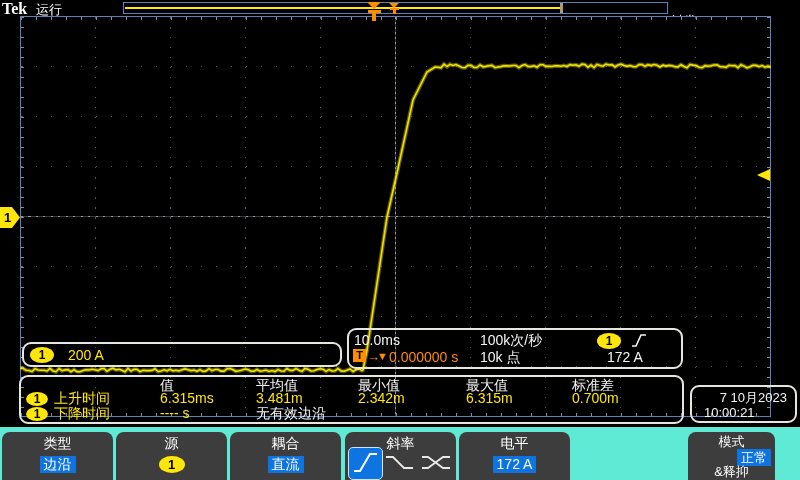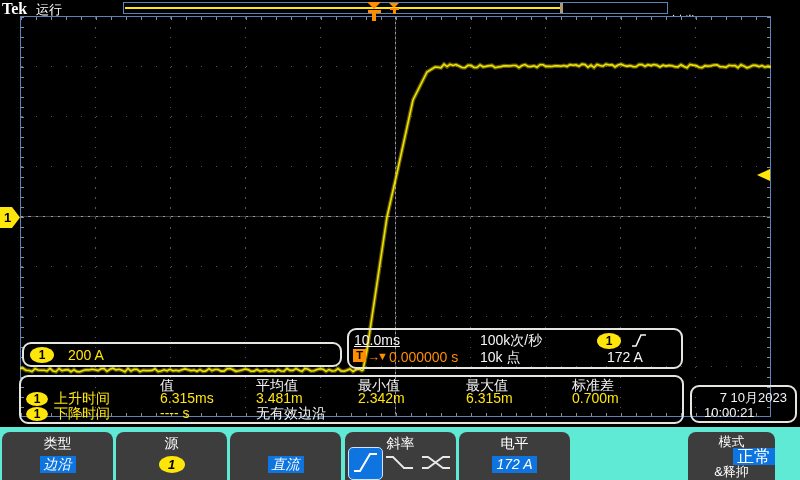--- a/index.html
+++ b/index.html
@@ -50,21 +50,21 @@
   .wht{color:#f5f5f5;}
   .abs{position:absolute;white-space:nowrap;}
   .fs14{font-size:14px;} .fs13{font-size:13px;}
   .tblock{position:absolute;background:#ff8d00;color:#000;font-weight:bold;font-size:11px;
           width:13px;height:13px;line-height:13px;text-align:center;}
   
   .menubar{position:absolute;left:0;top:427px;width:800px;height:53px;background:#5eead4;z-index:4;}
   .skey{position:absolute;top:5px;height:48px;width:111px;background:#3d3d3d;border-radius:8px 8px 0 0;text-align:center;}
   .skey .lbl{position:absolute;top:3px;left:0;right:0;font-size:14px;color:#fff;}
   .pill{display:inline-block;background:#0d74e0;color:#fff;font-size:14px;padding:0 4px;line-height:17px;}
-  .valrow{position:absolute;top:23px;left:0;right:0;font-style:italic;}
+  .valrow{position:absolute;top:23px;left:0;right:0;}
   .slopebox{position:absolute;left:3px;top:15px;width:33px;height:31px;background:#0d74e0;border:1px solid #cfe2ff;border-radius:5px;}
   .m-l1{position:absolute;top:1px;left:0;right:0;font-size:13px;color:#fff;}
   .m-l2{position:absolute;top:16px;left:0;right:0;}
   .m-l3{position:absolute;top:31px;left:0;right:0;font-size:13px;color:#fff;}
 </style>
 </head>
 <body>
 
 <div class="screen">
 
@@ -113,21 +113,21 @@
 
   <div class="chmark">1</div>
   <div class="lvlarrow"></div>
 
   <div class="box chbox">
     <span class="ell abs" style="left:6px;top:3px;width:24px;height:16px;line-height:16px;">1</span>
     <span class="abs yel fs14" style="left:44px;top:3px;">200 A</span>
   </div>
 
   <div class="box trigbox">
-    <span class="abs wht fs14" style="left:5px;top:2px;text-decoration:underline;">10.0ms</span>
+    <span class="abs wht fs14" style="left:5px;top:2px;">10.0ms</span>
     <span class="tblock" style="left:4px;top:19px;">T</span>
     <span class="abs org fs13" style="left:18px;top:19px;">→</span>
     <span class="abs org" style="left:28px;top:20px;font-size:11px;">▼</span>
     <span class="abs org fs14" style="left:40px;top:19px;">0.000000 s</span>
     <span class="abs wht fs14" style="left:131px;top:2px;">100k次/秒</span>
     <span class="abs wht fs14" style="left:131px;top:19px;">10k 点</span>
     <span class="ell abs" style="left:248px;top:3px;width:24px;height:16px;line-height:16px;">1</span>
     <svg class="abs" style="left:282px;top:3px;" width="16" height="15" viewBox="0 0 16 15">
       <polyline points="1,13 5,13 10,2 15,2" fill="none" stroke="#f5f5f5" stroke-width="1.6"></polyline>
     </svg>
@@ -163,20 +163,21 @@
   <div class="menubar">
     <div class="skey" style="left:2px;">
       <div class="lbl">类型</div>
       <div class="valrow"><span class="pill">边沿</span></div>
     </div>
     <div class="skey" style="left:116px;">
       <div class="lbl">源</div>
       <div class="valrow"><span class="ell" style="width:26px;height:17px;line-height:17px;font-size:13px;">1</span></div>
     </div>
     <div class="skey" style="left:230px;">
+      <div class="lbl">耦合</div>
       <div class="valrow"><span class="pill">直流</span></div>
     </div>
     <div class="skey" style="left:345px;">
       <div class="lbl">斜率</div>
       <div class="slopebox">
         <svg width="31" height="29" viewBox="0 0 31 29">
           <polyline points="4,23 10,23 20,6 27,6" fill="none" stroke="#fff" stroke-width="2"></polyline>
         </svg>
       </div>
       <svg class="abs" style="left:40px;top:22px;" width="30" height="17" viewBox="0 0 30 17">
@@ -186,17 +187,17 @@
         <polyline points="1,14 7,14 22,3 29,3" fill="none" stroke="#e8e8e8" stroke-width="1.8"></polyline>
         <polyline points="1,3 7,3 22,14 29,14" fill="none" stroke="#e8e8e8" stroke-width="1.8"></polyline>
       </svg>
     </div>
     <div class="skey" style="left:459px;">
       <div class="lbl">电平</div>
       <div class="valrow"><span class="pill">172 A</span></div>
     </div>
     <div class="skey" style="left:688px;width:87px;">
       <div class="m-l1">模式</div>
-      <div class="m-l2"><span class="pill" style="font-size:17px;margin-left:45px;">正常</span></div>
+      <div class="m-l2"><span class="pill" style="font-size:13px;margin-left:45px;">正常</span></div>
       <div class="m-l3">&amp;释抑</div>
     </div>
   </div>
 </div>
 
 </body></html>

